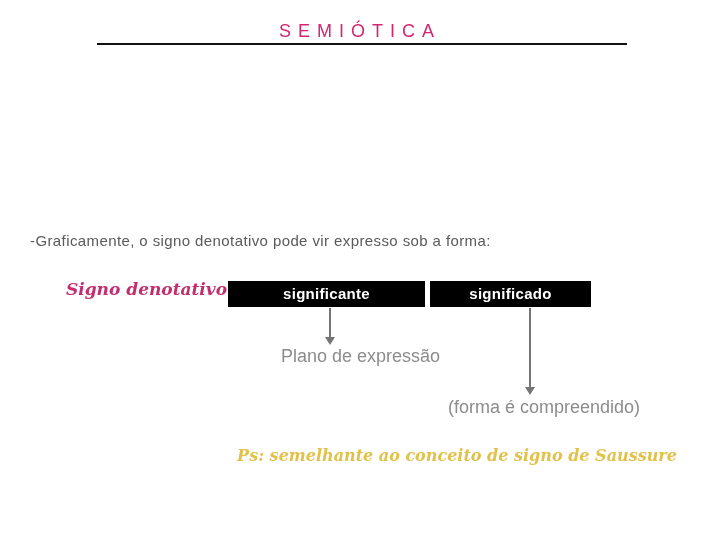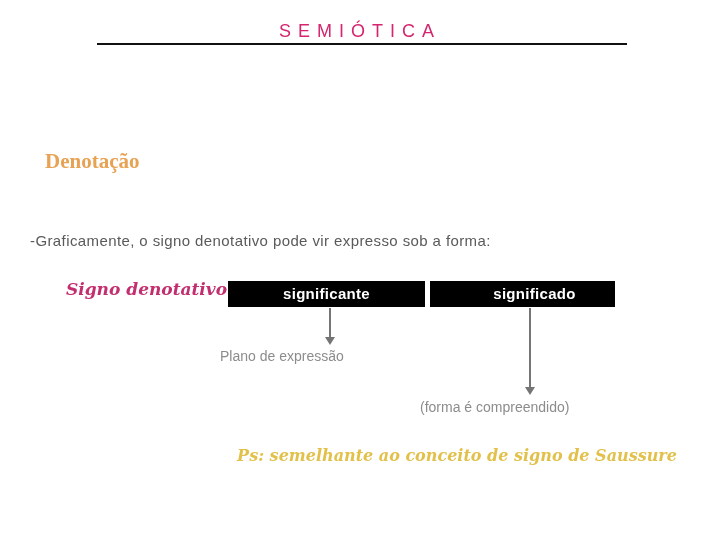--- a/index.html
+++ b/index.html
@@ -79,21 +79,21 @@
     height: 26px;
     background: #000000;
     color: #ffffff;
     font-weight: bold;
     font-size: 15px;
     text-align: center;
     line-height: 26px;
     letter-spacing: 0.3px;
   }
   .box-significante { left: 228px; width: 197px; }
-  .box-significado  { left: 430px; width: 161px; padding-left: 24px; }
+  .box-significado  { left: 430px; width: 161px; }
 
   
   .arrow-stem {
     position: absolute;
     width: 2px;
     background: #757575;
   }
   .arrow-head {
     position: absolute;
     width: 0;
@@ -104,22 +104,22 @@
   }
   .stem-expression { left: 329px; top: 308px; height: 30px; }
   .head-expression { left: 325px; top: 337px; }
   .stem-content    { left: 529px; top: 308px; height: 80px; }
   .head-content    { left: 525px; top: 387px; }
 
   
   .annotation {
     position: absolute;
     width: 220px;
-    text-align: left;
-    font-size: 14px;
+    text-align: right;
+    font-size: 18px;
     line-height: 15px;
     color: #8c8c8c;
   }
   .annotation-expression { left: 220px; top: 349px; }
   .annotation-content    { left: 420px; top: 400px; }
 
   
   .note {
     position: absolute;
     left: 433px;
@@ -136,21 +136,20 @@
 </style>
 </head>
 <body>
 
 <div class="slide">
 
   <div class="slide-title">SEMIÓTICA</div>
 
   <div class="title-underline"></div>
 
-  <div class="heading">Denotação</div>
 
   <div class="intro">-Graficamente, o signo denotativo pode vir expresso sob a forma:</div>
 
   <div class="diagram-label">Signo denotativo:</div>
 
   <div class="green-box box-significante">significante</div>
 
   <div class="green-box box-significado">significado</div>
 
   <div class="arrow-stem stem-expression"></div>

